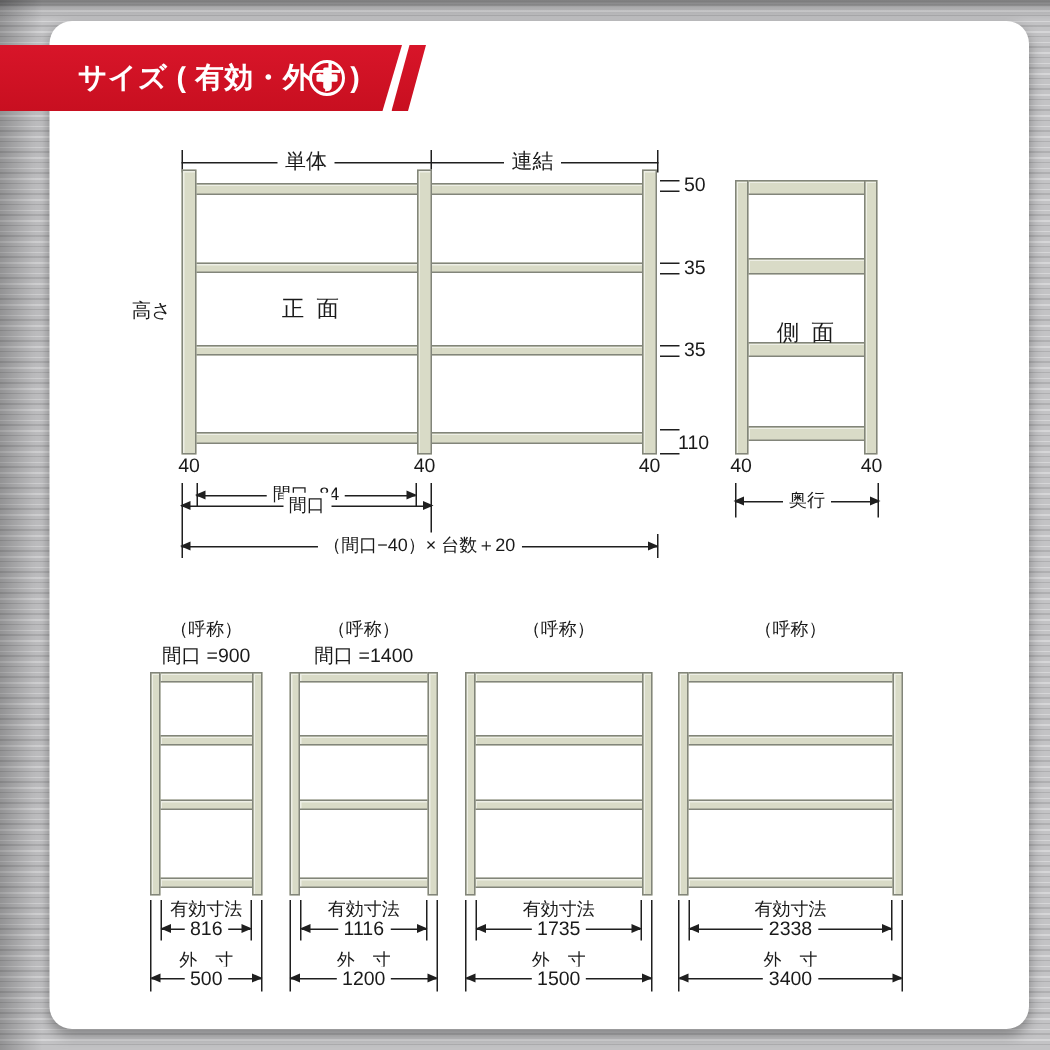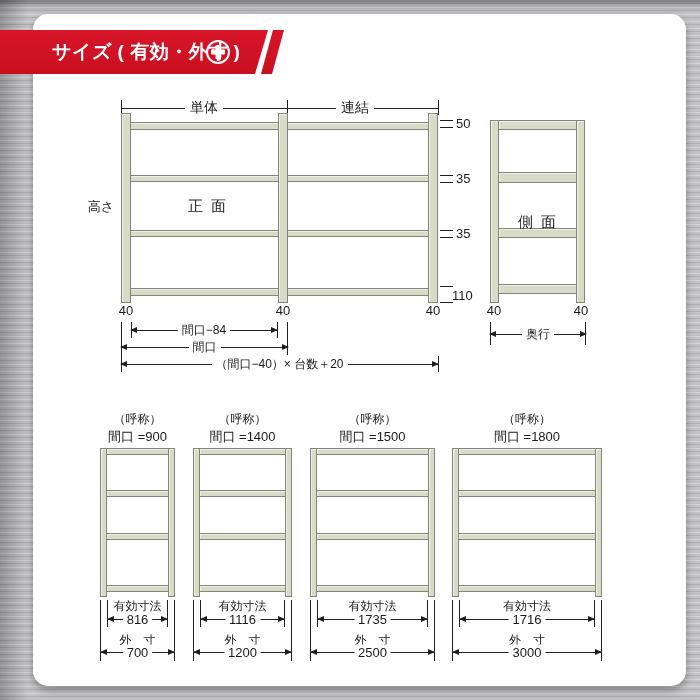--- a/index.html
+++ b/index.html
@@ -109,21 +109,21 @@
   <div class="ln" style="left:131px;top:322px;width:1px;height:16px"></div>
   <div class="ln" style="left:277px;top:322px;width:1px;height:16px"></div>
   <div class="ln" style="left:287px;top:322px;width:1px;height:33px"></div>
   <div class="ln" style="left:438px;top:356px;width:1px;height:16px"></div>
 
   <div class="dim" style="left:131px;top:330px;width:146px">
     <i class="l"></i>
       <i class="r"></i>
     <span class="onln">間口−84</span>
   </div>
-  <div class="dim" style="left:121px;top:347px;width:167px">
+  <div class="dim" style="left:121px;top:337px;width:167px">
     <i class="l"></i>
       <i class="r"></i>
     <span class="onln">間口</span>
   </div>
   <div class="dim" style="left:121px;top:364px;width:317px">
     <i class="l"></i>
       <i class="r"></i>
     <span class="onln">（間口−40）× 台数＋20</span>
   </div>
 
@@ -160,21 +160,21 @@
     <span class="eff-label">有効寸法</span>
     <div class="dim eff-dim">
       <i class="l"></i>
         <i class="r"></i>
       <span class="onln">816</span>
     </div>
     <span class="out-label">外　寸</span>
     <div class="dim out-dim">
       <i class="l"></i>
         <i class="r"></i>
-      <span class="onln">700</span>
+      <span class="onln">500</span>
     </div>
   </div>
 
   <div class="unit u2">
     <span class="alias">（呼称）</span>
     <span class="nominal">間口 =1400</span>
     <div class="steel sh" style="top:0"></div>
     <div class="steel sh" style="top:42px"></div>
     <div class="steel sh" style="top:85px"></div>
     <div class="steel sh" style="top:137px"></div>
@@ -193,64 +193,62 @@
     <span class="out-label">外　寸</span>
     <div class="dim out-dim">
       <i class="l"></i>
         <i class="r"></i>
       <span class="onln">1200</span>
     </div>
   </div>
 
   <div class="unit u3">
     <span class="alias">（呼称）</span>
-    <span class="nominal">間口 =1500</span>
     <div class="steel sh" style="top:0"></div>
     <div class="steel sh" style="top:42px"></div>
     <div class="steel sh" style="top:85px"></div>
     <div class="steel sh" style="top:137px"></div>
     <div class="steel post-l"></div>
     <div class="steel post-r"></div>
     <div class="ln t-in-l"></div>
     <div class="ln t-in-r"></div>
     <div class="ln t-out-l"></div>
     <div class="ln t-out-r"></div>
     <span class="eff-label">有効寸法</span>
     <div class="dim eff-dim">
       <i class="l"></i>
         <i class="r"></i>
       <span class="onln">1735</span>
     </div>
     <span class="out-label">外　寸</span>
     <div class="dim out-dim">
       <i class="l"></i>
         <i class="r"></i>
-      <span class="onln">2500</span>
+      <span class="onln">1500</span>
     </div>
   </div>
 
   <div class="unit u4">
     <span class="alias">（呼称）</span>
-    <span class="nominal">間口 =1800</span>
-    <div class="steel sh" style="top:0"></div>
-    <div class="steel sh" style="top:42px"></div>
-    <div class="steel sh" style="top:85px"></div>
-    <div class="steel sh" style="top:137px"></div>
-    <div class="steel post-l"></div>
-    <div class="steel post-r"></div>
-    <div class="ln t-in-l"></div>
-    <div class="ln t-in-r"></div>
-    <div class="ln t-out-l"></div>
-    <div class="ln t-out-r"></div>
-    <span class="eff-label">有効寸法</span>
-    <div class="dim eff-dim">
-      <i class="l"></i>
-        <i class="r"></i>
-      <span class="onln">1716</span>
-    </div>
-    <span class="out-label">外　寸</span>
-    <div class="dim out-dim">
-      <i class="l"></i>
-        <i class="r"></i>
-      <span class="onln">3000</span>
+    <div class="steel sh" style="top:0"></div>
+    <div class="steel sh" style="top:42px"></div>
+    <div class="steel sh" style="top:85px"></div>
+    <div class="steel sh" style="top:137px"></div>
+    <div class="steel post-l"></div>
+    <div class="steel post-r"></div>
+    <div class="ln t-in-l"></div>
+    <div class="ln t-in-r"></div>
+    <div class="ln t-out-l"></div>
+    <div class="ln t-out-r"></div>
+    <span class="eff-label">有効寸法</span>
+    <div class="dim eff-dim">
+      <i class="l"></i>
+        <i class="r"></i>
+      <span class="onln">2338</span>
+    </div>
+    <span class="out-label">外　寸</span>
+    <div class="dim out-dim">
+      <i class="l"></i>
+        <i class="r"></i>
+      <span class="onln">3400</span>
     </div>
   </div>
 </div>
 
 </body></html>

